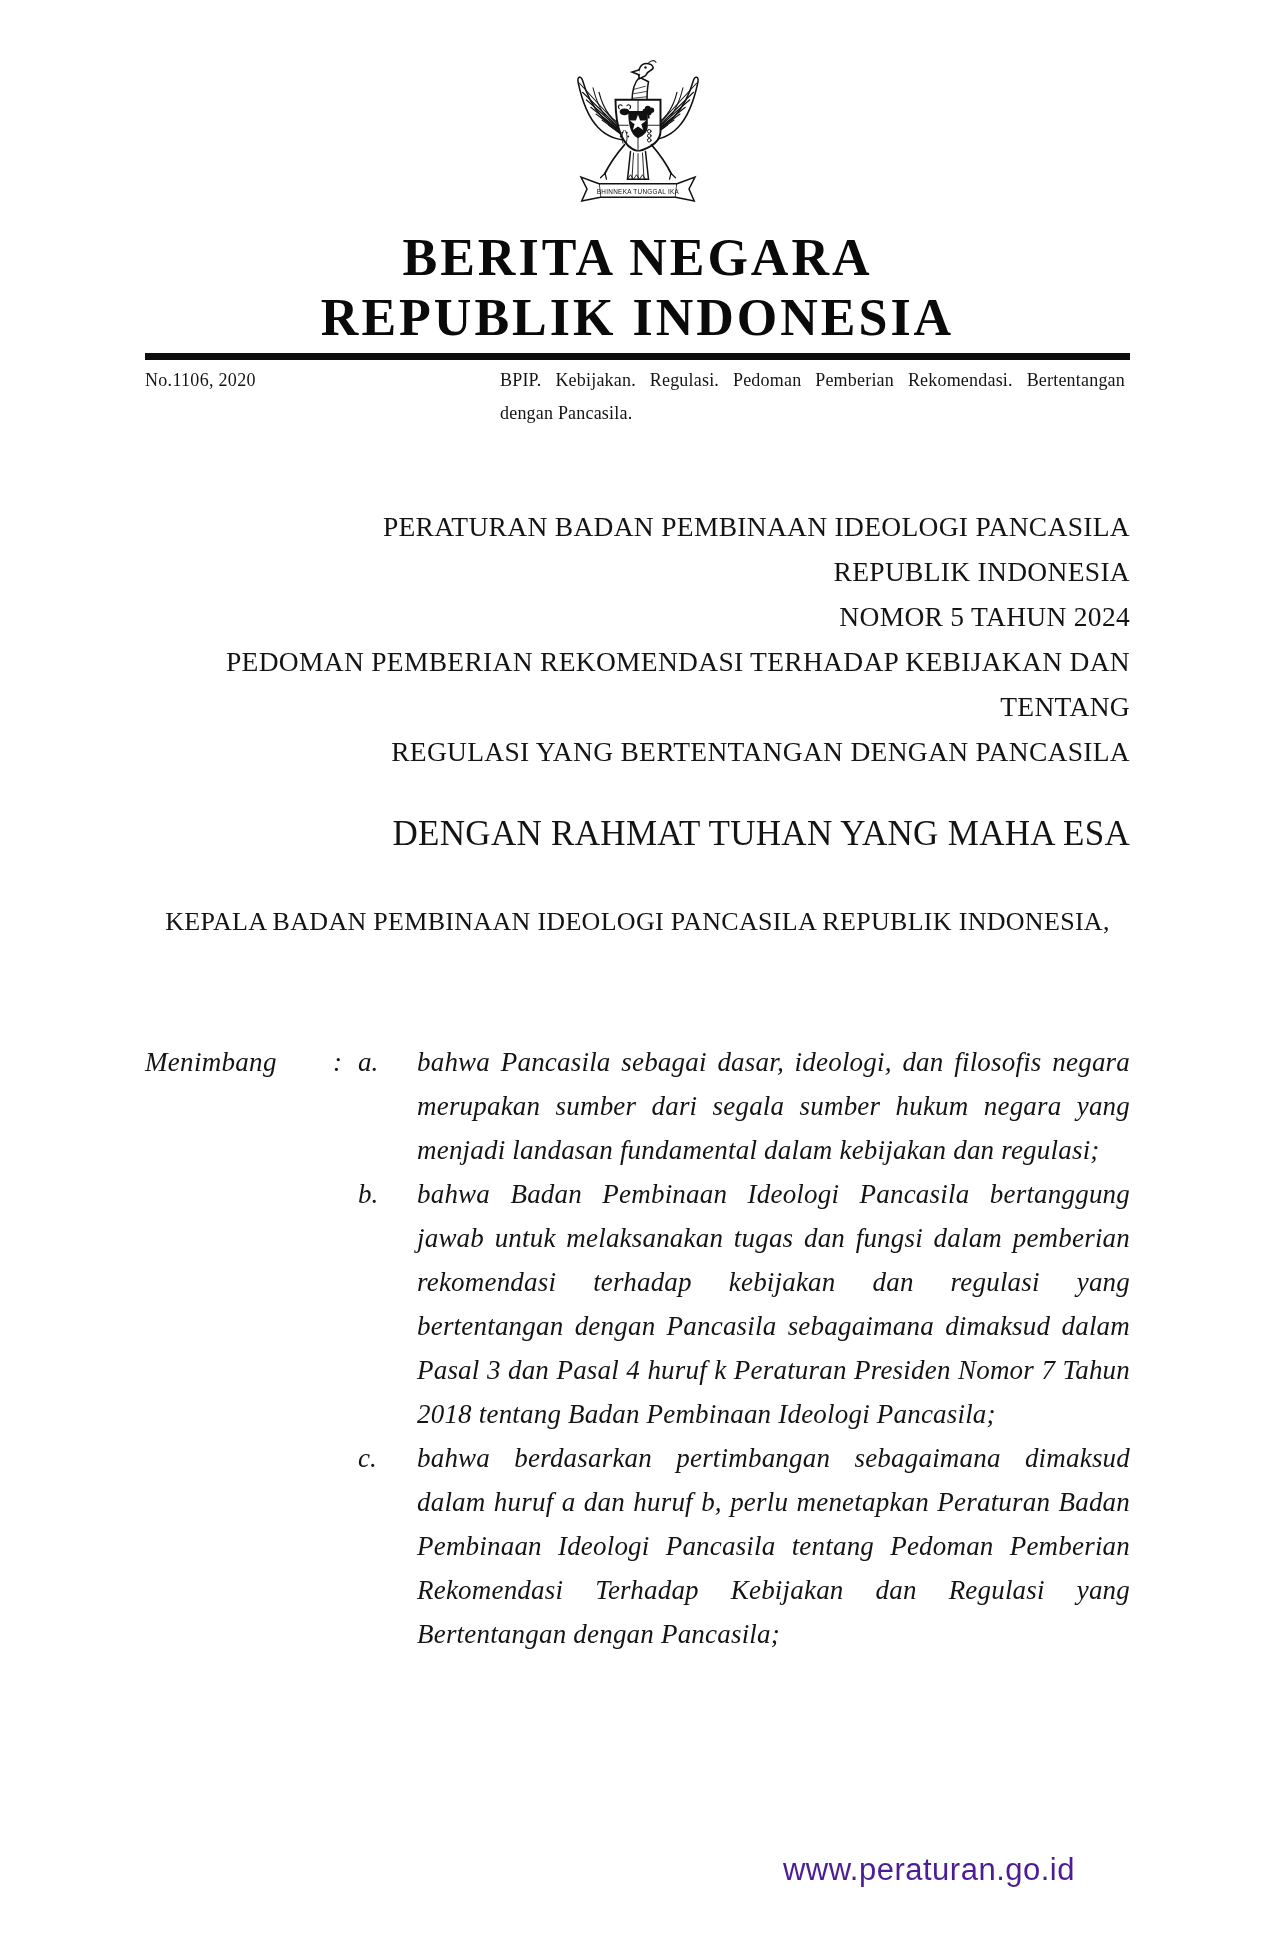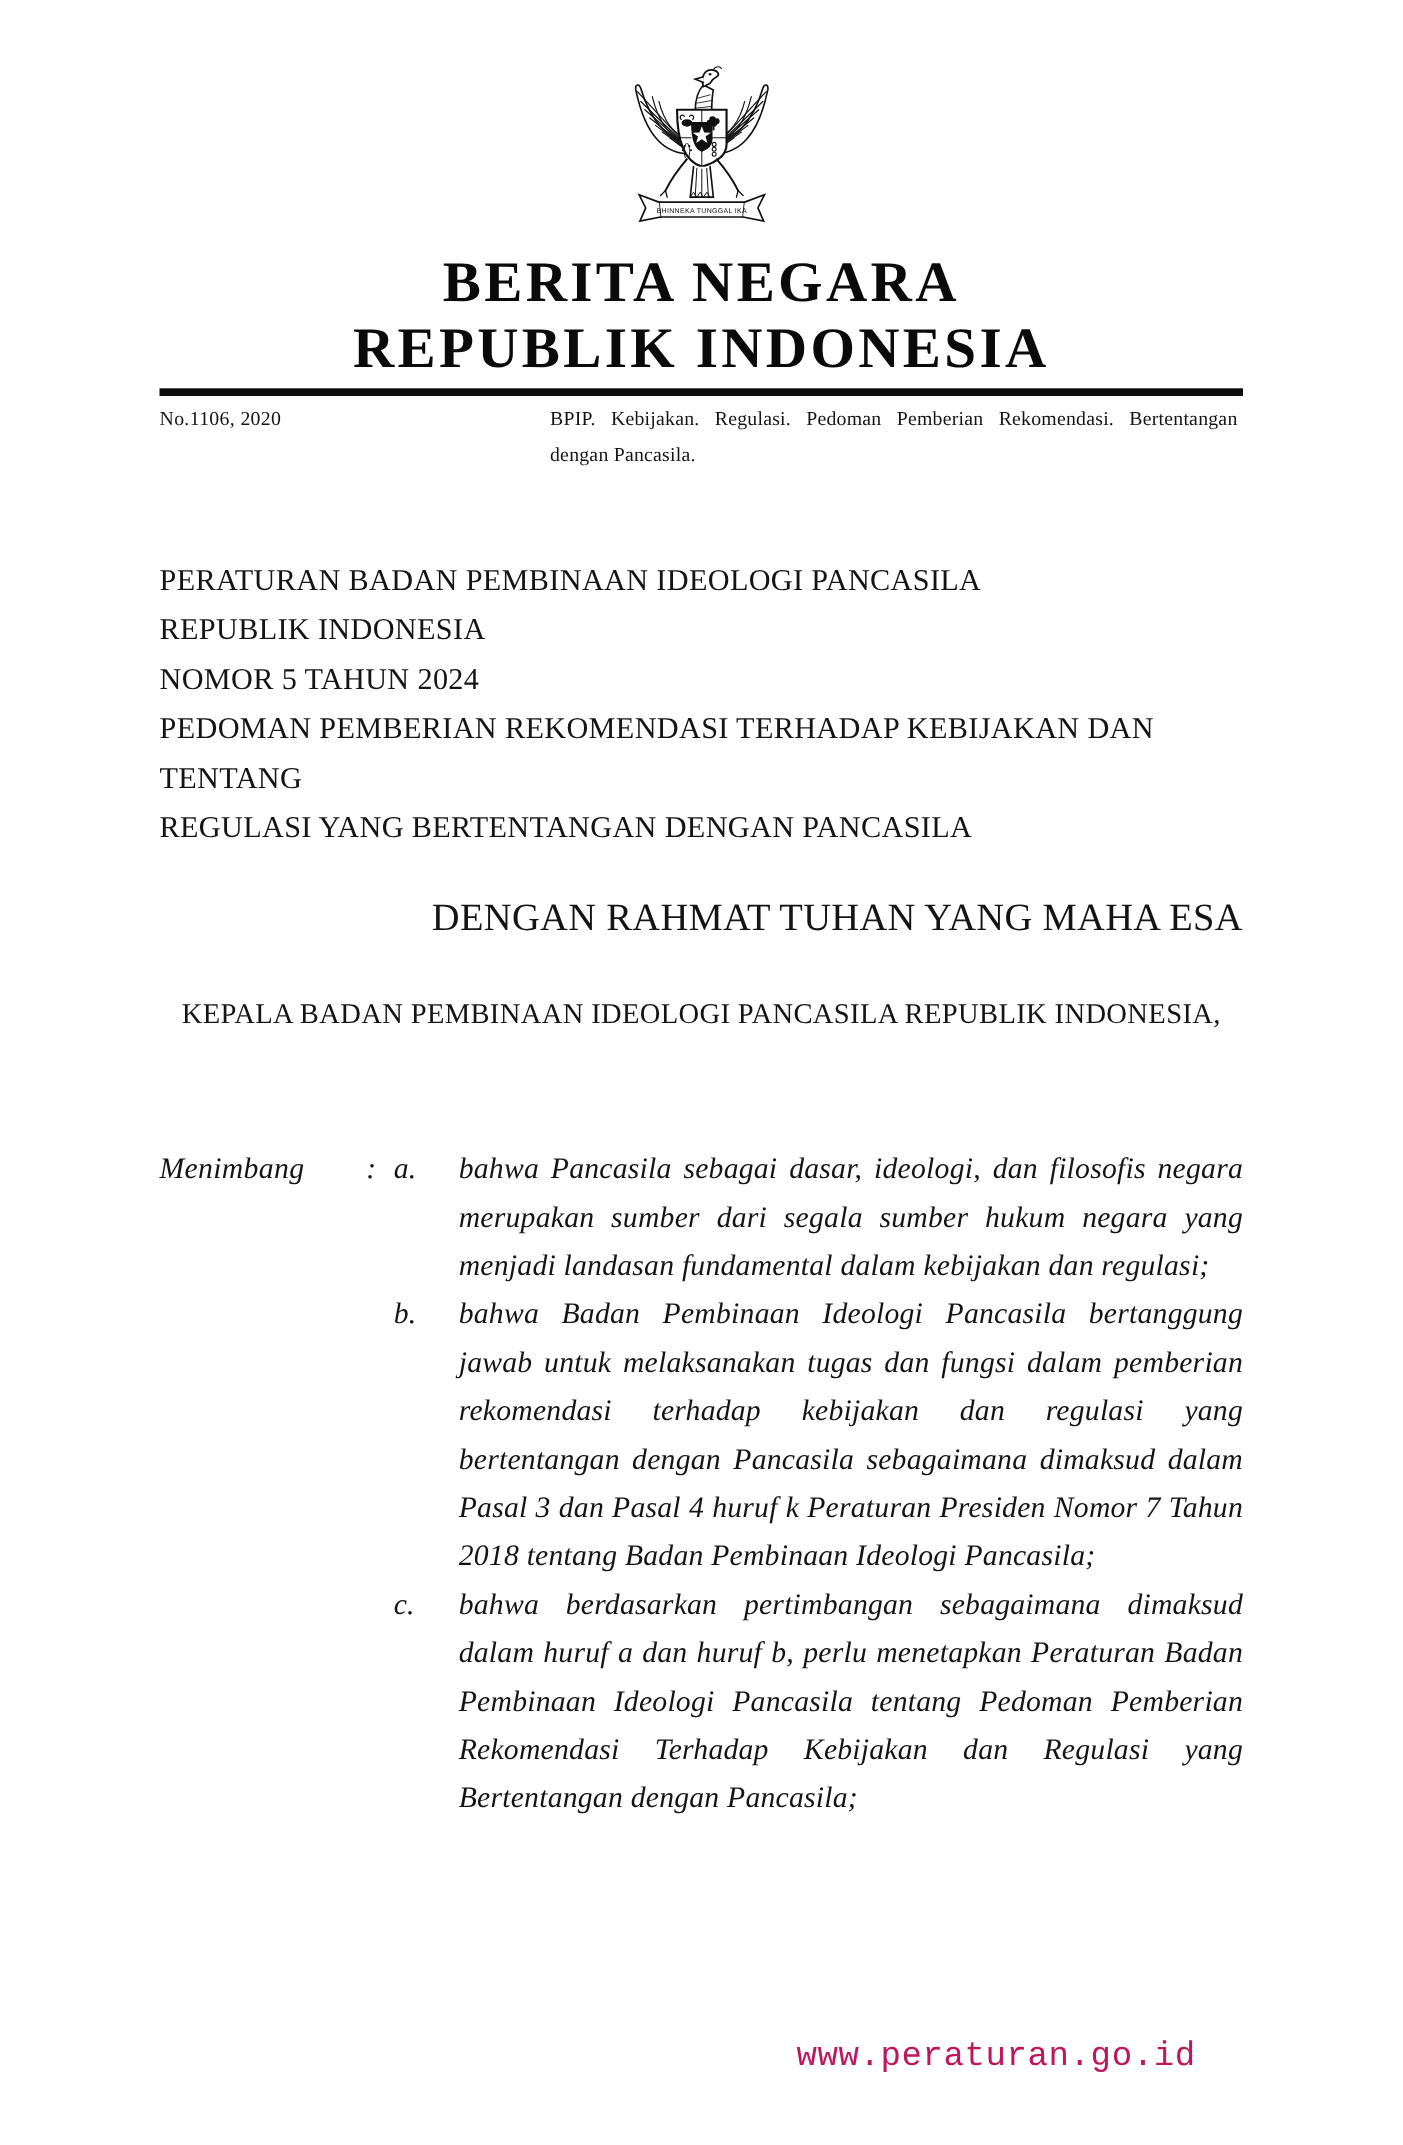--- a/index.html
+++ b/index.html
@@ -13,34 +13,34 @@
   }
   .content{width:985px;margin:0 auto;padding:0;}
   .emblem-wrap{width:150px;height:158px;margin:56px auto 0;}
   .emblem-wrap svg{display:block;width:150px;height:158px;}
   .masthead{margin-top:14px;text-align:center;font-weight:700;
     font-size:52px;line-height:60px;letter-spacing:3px;color:#0a0a0a;}
   .rule{height:7px;background:#0d0d0d;margin-top:5px;}
   .meta-row{display:flex;margin-top:4px;font-size:18px;line-height:33px;}
   .meta-num{flex:0 0 355px;letter-spacing:0.3px;}
   .meta-subject{flex:0 0 625px;text-align:justify;letter-spacing:0.2px;}
-  .title-block{margin-top:74px;text-align:left;font-size:27.5px;line-height:45px;letter-spacing:0.3px;}
+  .title-block{margin-top:74px;text-align:right;font-size:27.5px;line-height:45px;letter-spacing:0.3px;}
   .invocation{margin-top:37px;text-align:right;font-size:35px;line-height:45px;letter-spacing:0.3px;}
   .official{margin-top:43px;text-align:center;font-size:26px;line-height:45px;letter-spacing:0.3px;}
   .considerations{display:flex;margin-top:96px;font-size:27px;line-height:44px;font-style:italic;}
   .c-label{flex:0 0 188px;letter-spacing:0.3px;}
   .c-colon{flex:0 0 25px;}
   .c-items{flex:0 0 772px;}
   .c-item{display:flex;}
   .c-marker{flex:0 0 59px;}
   .c-text{flex:1 1 auto;text-align:justify;letter-spacing:0.2px;}
   .footer-url{
-    position:absolute;top:1852px;right:188px;
-    font-family:Liberation Mono, monospace;
-    font-size:31px;color:#be185d;letter-spacing:0.5px;
+    position:absolute;top:1852px;right:200px;
+    font-family:Liberation Sans, sans-serif;
+    font-size:31px;color:#4c1d95;letter-spacing:0.5px;
   }
 </style>
 </head>
 <body>
 
 <div class="page">
   <div class="content">
 
     <div class="emblem-wrap">
       <svg viewBox="0 0 200 210" xmlns="http://www.w3.org/2000/svg">

